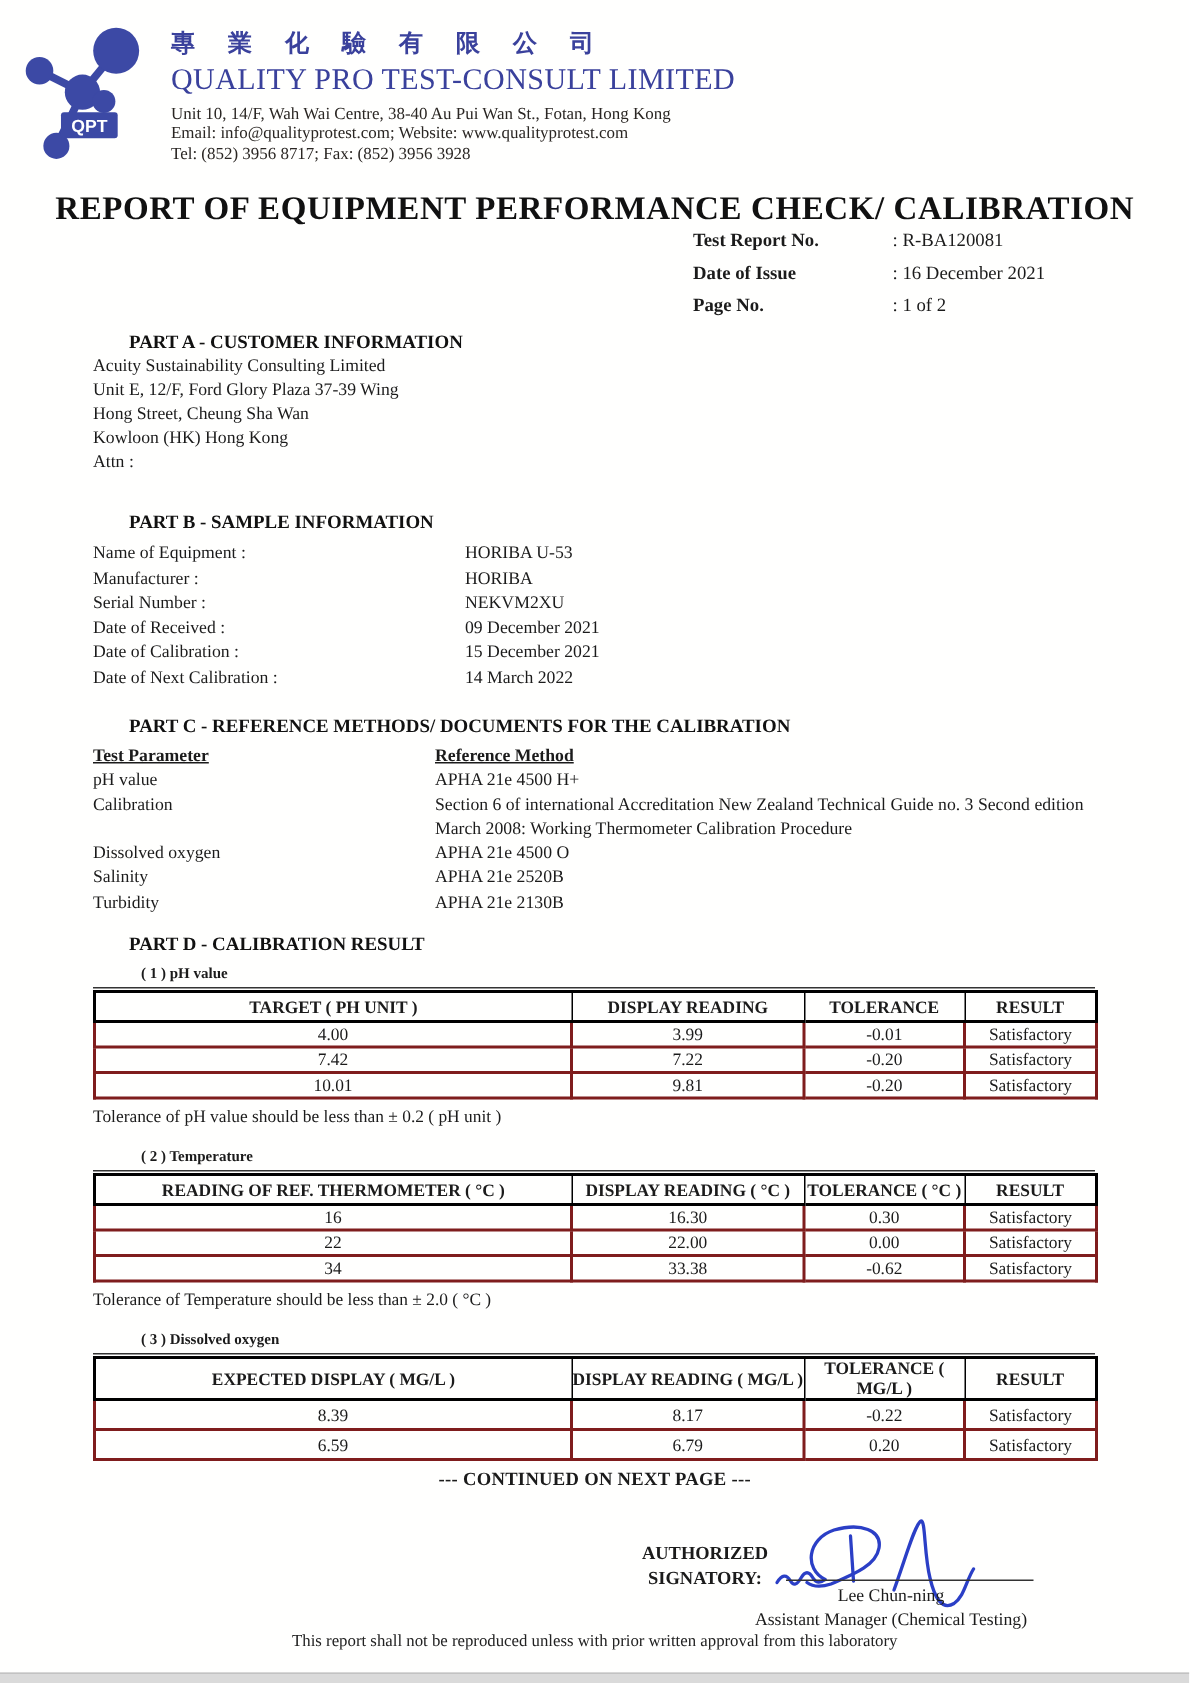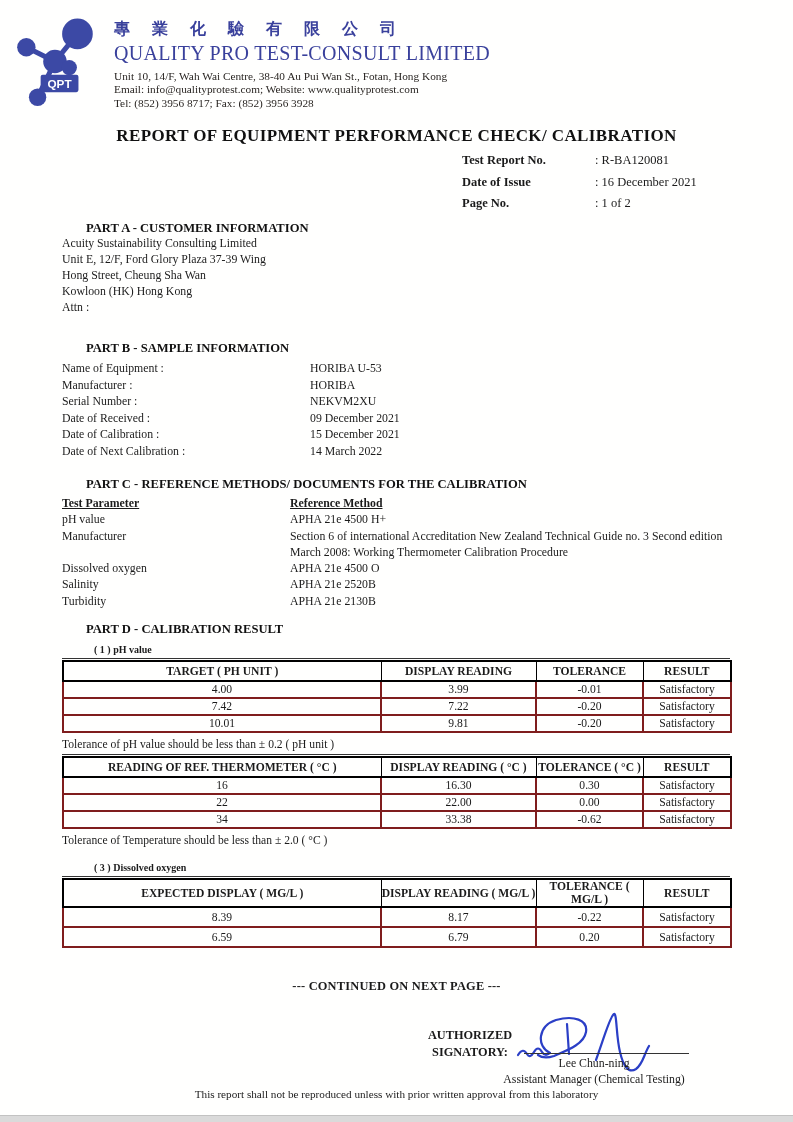--- a/index.html
+++ b/index.html
@@ -14,21 +14,21 @@
   
   .hdr { position:absolute; top:13px; left:10px; display:flex; }
   .logo { width:94px; height:98px; flex:0 0 94px; }
   .hdr-text { margin-left:10px; padding-top:6px; }
   .zh-name { font-size:16px; letter-spacing:9px; color:#3a419c; font-weight:600; }
   .en-name { font-size:20px; color:#3a419c; margin-top:2px; letter-spacing:0.3px; }
   .addr { font-size:11.3px; color:#2a2623; line-height:13.4px; margin-top:5px; }
 
   
   .title { position:absolute; top:126px; left:0; width:100%; text-align:center;
-           font-size:17px; font-weight:bold; letter-spacing:0.4px; color:#111; }
+           font-size:22px; font-weight:bold; letter-spacing:0.4px; color:#111; }
   .rinfo { position:absolute; top:153px; left:462px; font-size:12.5px; }
   .rinfo-row { display:flex; height:21.5px; }
   .rinfo-label { width:133px; font-weight:bold; }
   .rinfo-value { }
 
   
   .sec-head { font-size:12.6px; font-weight:bold; color:#111;margin-left:24px; }
   .sec-a { position:absolute; top:221px; left:62px; }
   .sec-a .line { font-size:11.8px; line-height:15.9px; }
   .sec-a .line:first-of-type { margin-top:3px; }
@@ -170,21 +170,21 @@
     <div class="c-rows">
       <div class="c-row c-header">
         <div class="c-col1">Test Parameter</div>
         <div class="c-col2">Reference Method</div>
       </div>
       <div class="c-row">
           <div class="c-col1">pH value</div>
           <div class="c-col2">APHA 21e 4500 H+</div>
         </div>
       <div class="c-row">
-          <div class="c-col1">Manufacturer</div>
+          <div class="c-col1">Calibration</div>
           <div class="c-col2">Section 6 of international Accreditation New Zealand Technical Guide no. 3 Second edition March 2008: Working Thermometer Calibration Procedure</div>
         </div>
       <div class="c-row">
           <div class="c-col1">Dissolved oxygen</div>
           <div class="c-col2">APHA 21e 4500 O</div>
         </div>
       <div class="c-row">
           <div class="c-col1">Salinity</div>
           <div class="c-col2">APHA 21e 2520B</div>
         </div>
@@ -232,20 +232,21 @@
             <td>10.01</td>
             <td>9.81</td>
             <td>-0.20</td>
             <td>Satisfactory</td>
           </tr>
         </tbody>
       </table>
     </div>
     <div class="note">Tolerance of pH value should be less than ± 0.2 ( pH unit )</div>
 
+    <div class="tbl-caption later">( 2 )   Temperature</div>
     <div class="tbl-wrap">
       <table class="cal">
         <colgroup>
             <col style="width:318px">
             <col style="width:155px">
             <col style="width:107px">
             <col style="width:88px">
           </colgroup>
         <thead>
             <tr>

